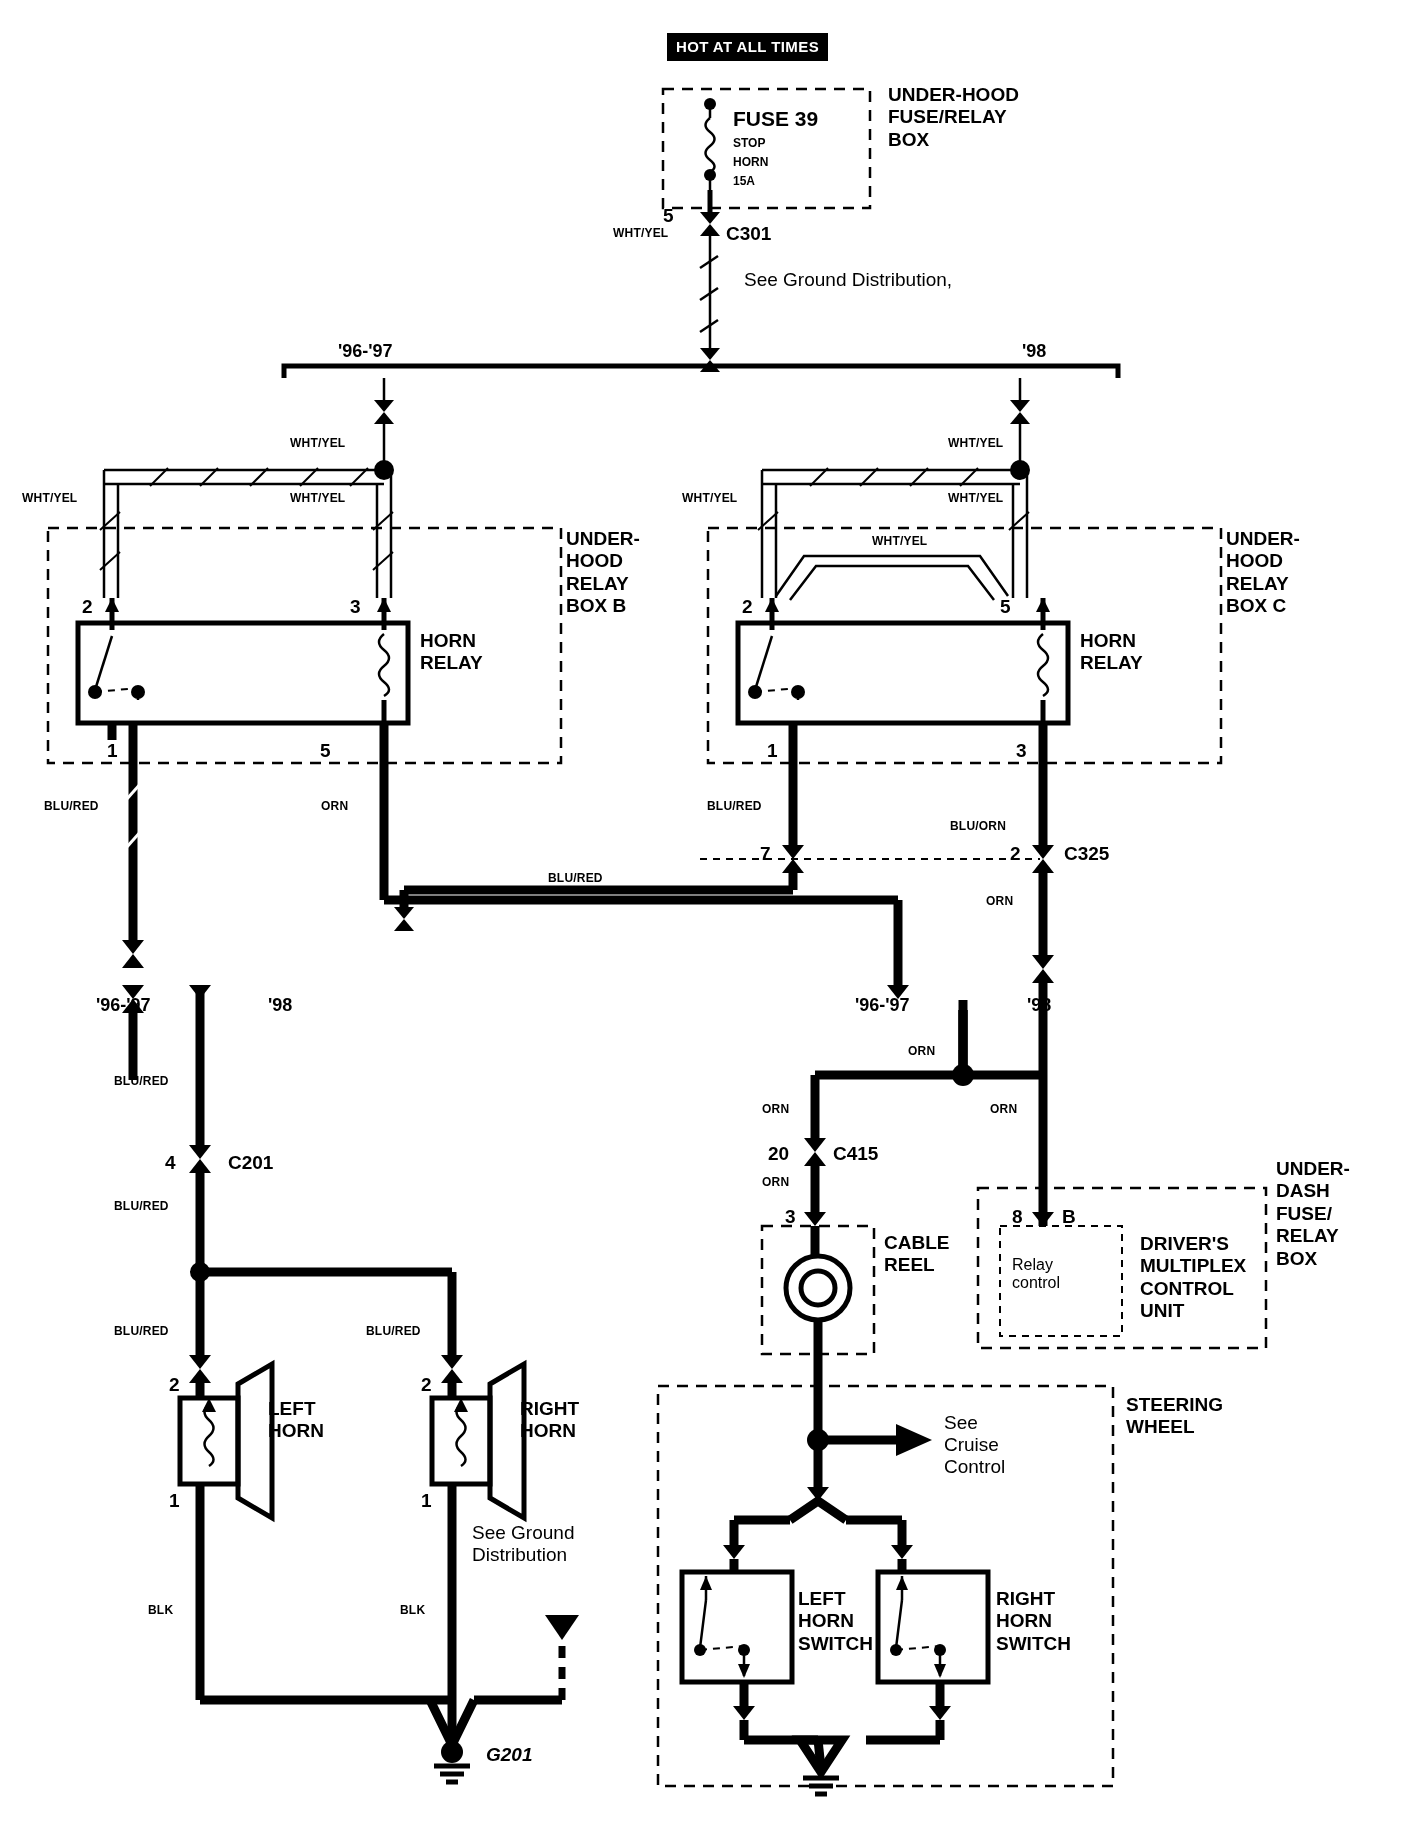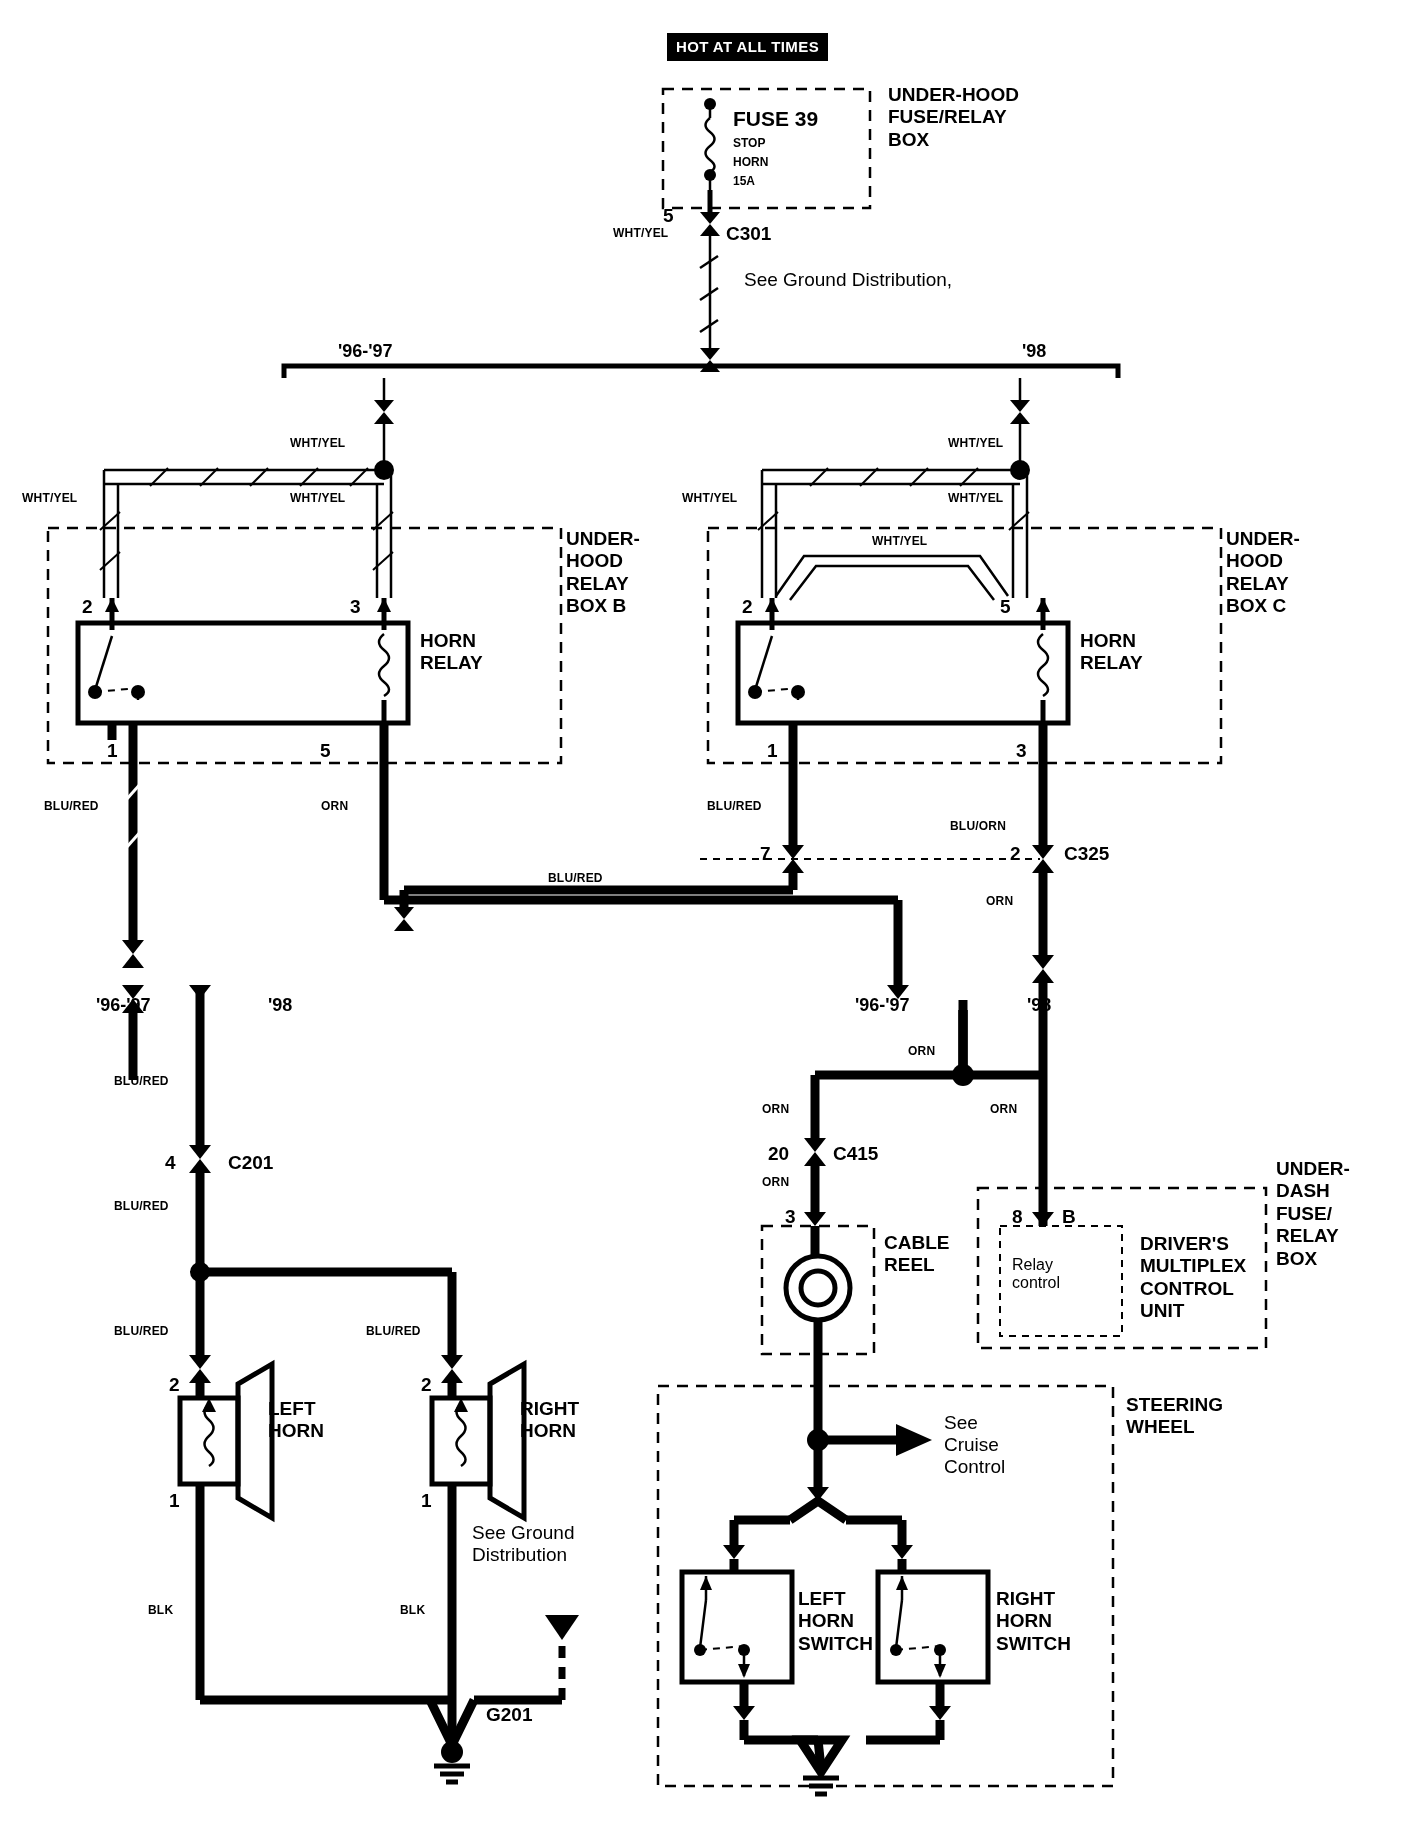--- a/index.html
+++ b/index.html
@@ -437,21 +437,21 @@
   <div class="lbl boxname" style="left:268px; top:1398px;">LEFT
 HORN</div>
   <div class="lbl boxname" style="left:520px; top:1398px;">RIGHT
 HORN</div>
 
   <div class="lbl note" style="left:472px; top:1522px;">See Ground
 Distribution</div>
 
   <div class="lbl wire-lbl" style="left:148px; top:1604px;">BLK</div>
   <div class="lbl wire-lbl" style="left:400px; top:1604px;">BLK</div>
-  <div class="lbl conn" style="left:486px; top:1704px;">G201</div>
+  <div class="lbl conn" style="left:486px; top:1744px;font-style:italic;">G201</div>
 
   <div class="lbl wire-lbl" style="left:908px; top:1045px;">ORN</div>
   <div class="lbl wire-lbl" style="left:762px; top:1103px;">ORN</div>
   <div class="lbl wire-lbl" style="left:990px; top:1103px;">ORN</div>
   <div class="lbl wire-lbl" style="left:762px; top:1176px;">ORN</div>
 
   <div class="lbl pin" style="left:768px; top:1143px;">20</div>
   <div class="lbl conn" style="left:833px; top:1143px;">C415</div>
   <div class="lbl pin" style="left:785px; top:1206px;">3</div>
 

